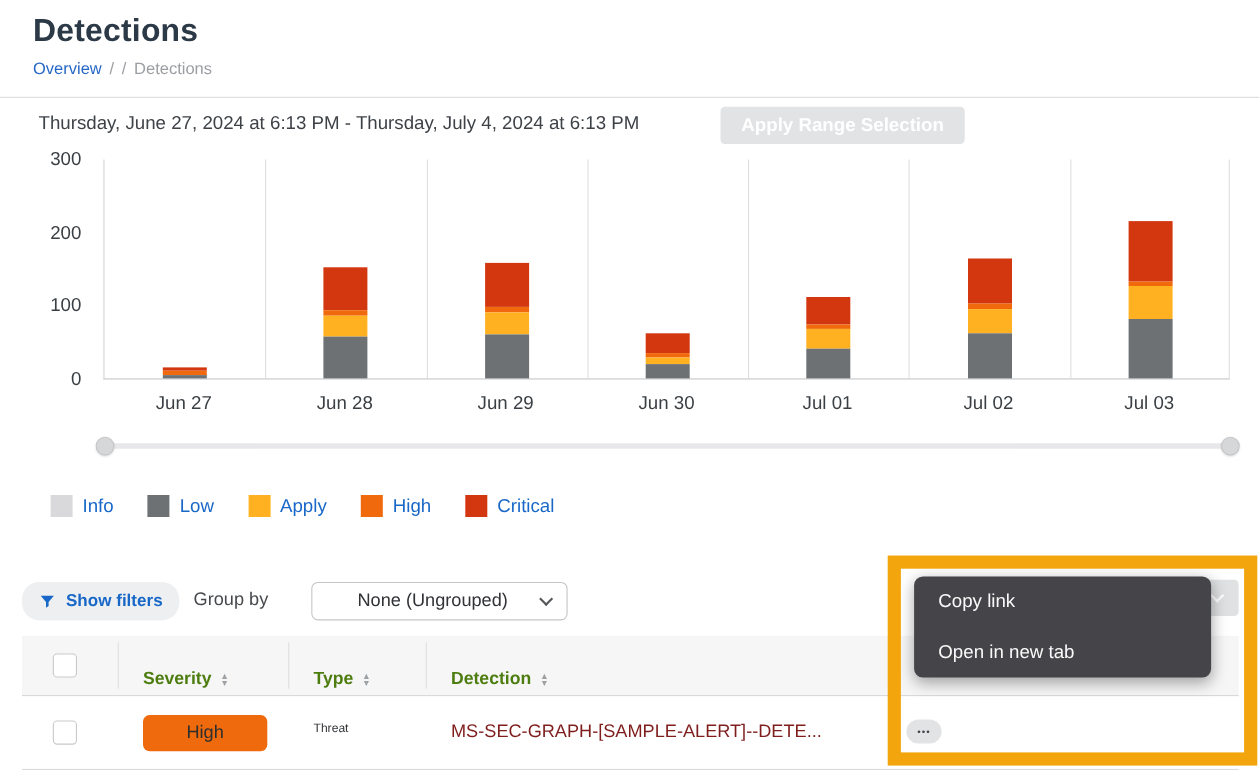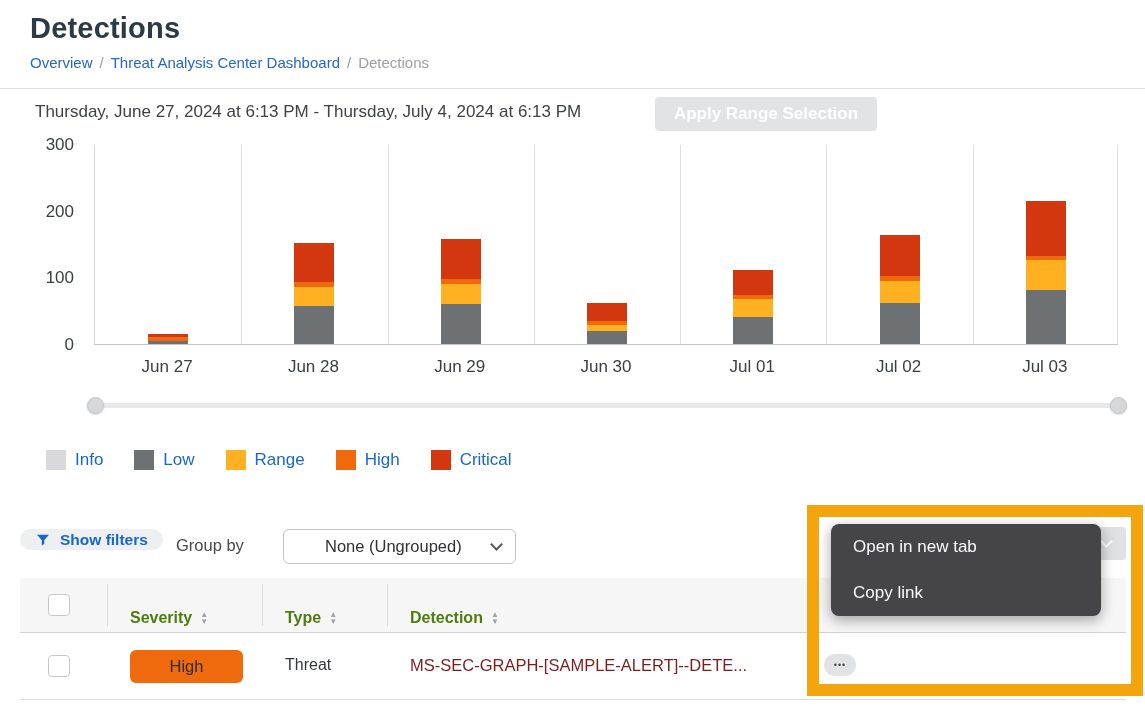--- a/index.html
+++ b/index.html
@@ -39,21 +39,21 @@
   #slider-handle-left { left:87px; }
   #slider-handle-right { left:1110px; }
 
   
   #legend { left:46px; top:450px; display:flex; align-items:center; gap:31px; }
   .legend-item { display:flex; gap:9px; }
   .legend-swatch { width:20px; height:20px; }
   .legend-label { font-size:17px; color:#1968C8; }
 
   
-  #show-filters-btn { left:20px; top:529px; height:21px; padding:0 15px; background:#EDEFF1; border-radius:16px;
+  #show-filters-btn { left:20px; top:529px; height:35px; padding:0 15px; background:#EDEFF1; border-radius:16px;
     display:flex; align-items:center; gap:9px; cursor:pointer; }
   #show-filters-btn span { color:#1968C8; font-size:15.5px; font-weight:bold; }
   #group-by-label { left:176px; top:536px; font-size:16.5px; color:#46494D; }
   #group-by-select { left:283px; top:529px; width:233px; height:35px; border:1px solid #C3C5C7; border-radius:6px;
     background:#fff; display:flex; align-items:center; justify-content:space-between; padding:0 14px; cursor:pointer; }
   #group-by-select span { font-size:16.5px; color:#303236;margin-left:27px; }
   .chev { width:9px; height:9px; border-right:2px solid #55585B; border-bottom:2px solid #55585B;
     transform:rotate(45deg); margin-top:-4px; }
 
   
@@ -64,21 +64,21 @@
   .sort-icon { display:flex; flex-direction:column; color:#9FA2A5; font-size:8px; line-height:7px; }
   .sort-icon i::before { content:"▲"; font-style:normal; }
   .sort-icon b::before { content:"▼"; font-style:normal; }
   .cbx { width:22px; height:22px; background:#fff; border:1px solid #C7C9CB; border-radius:4px; cursor:pointer; }
   #header-cbx { position:absolute; left:28px; top:16px; }
 
   #table-row { left:20px; top:633px; width:1106px; height:67px; background:#fff; border-bottom:1px solid #D9DBDD; }
   #row-cbx { position:absolute; left:28px; top:22px; }
   #severity-badge { position:absolute; left:110px; top:17px; width:113px; height:33px; border-radius:6px;
     display:flex; align-items:center; justify-content:center; font-size:16.5px; color:#2E2E2E; }
-  #row-type { position:absolute; left:265px; top:23px; font-size:16px; color:#33363A; }
+  #row-type { position:absolute; left:265px; top:23px; font-size:11px; color:#33363A; }
   #row-detection { position:absolute; left:390px; top:23px; font-size:16.5px; color:#7f1d1d; white-space:nowrap; }
 
   
   #row-actions-btn { left:824px; top:654px; width:32px; height:22px; border-radius:11px; background:#E2E3E5;
     display:flex; align-items:center; justify-content:center; cursor:pointer; z-index:6; }
   #row-actions-btn::before { content:"•••"; font-size:9px; letter-spacing:1px; color:#44474A; }
   #top-dropdown-btn { left:1062px; top:527px; width:64px; height:33px; background:#E0E1E3; border-radius:4px;
     z-index:5; display:flex; align-items:center; justify-content:flex-end; padding-right:15px; cursor:pointer; }
   #top-dropdown-btn .chev { border-color:#ffffff; }
 
@@ -95,21 +95,20 @@
 </style>
 </head>
 <body>
 
 <div id="page">
 
   <div id="page-title" class="abs">Detections</div>
   <div id="breadcrumb" class="abs">
       <div class="crumb-link">Overview</div>
       <div class="crumb-sep">/</div>
-      <div class="crumb-link">Threat Analysis Center Dashboard</div>
       <div class="crumb-sep">/</div>
       <div class="crumb-current">Detections</div>
     </div>
   <div id="header-divider" class="abs"></div>
 
   <div id="date-range" class="abs">Thursday, June 27, 2024 at 6:13 PM - Thursday, July 4, 2024 at 6:13 PM</div>
   <div id="apply-btn" class="abs">Apply Range Selection</div>
 
   <div id="ylabels" class="abs">
       <div class="ylabel" style="top: 190px;">0</div>
@@ -184,21 +183,21 @@
       <div class="legend-item">
         <div class="legend-swatch" style="background: rgb(217, 217, 219);"></div>
         <div class="legend-label" style="color: rgb(25, 104, 200);">Info</div>
       </div>
       <div class="legend-item">
         <div class="legend-swatch" style="background: rgb(110, 113, 116);"></div>
         <div class="legend-label" style="color: rgb(25, 104, 200);">Low</div>
       </div>
       <div class="legend-item">
         <div class="legend-swatch" style="background: rgb(255, 177, 33);"></div>
-        <div class="legend-label" style="color: rgb(25, 104, 200);">Range</div>
+        <div class="legend-label" style="color: rgb(25, 104, 200);">Apply</div>
       </div>
       <div class="legend-item">
         <div class="legend-swatch" style="background: rgb(240, 105, 12);"></div>
         <div class="legend-label" style="color: rgb(25, 104, 200);">High</div>
       </div>
       <div class="legend-item">
         <div class="legend-swatch" style="background: rgb(210, 55, 16);"></div>
         <div class="legend-label" style="color: rgb(25, 104, 200);">Critical</div>
       </div>
     </div>
@@ -249,19 +248,19 @@
     <div id="row-type">Threat</div>
     <div id="row-detection">MS-SEC-GRAPH-[SAMPLE-ALERT]--DETE...</div>
   </div>
 
   <div id="top-dropdown-btn" class="abs">
     <div class="chev"></div>
   </div>
   <div id="row-actions-btn" class="abs"></div>
 
   <div id="context-menu" class="abs">
+      <div class="menu-item">Copy link</div>
       <div class="menu-item">Open in new tab</div>
-      <div class="menu-item">Copy link</div>
     </div>
 
   <div id="annotation-box" class="abs" style="border-color: rgb(242, 165, 12);"></div>
 
 </div>
 
 </body></html>

